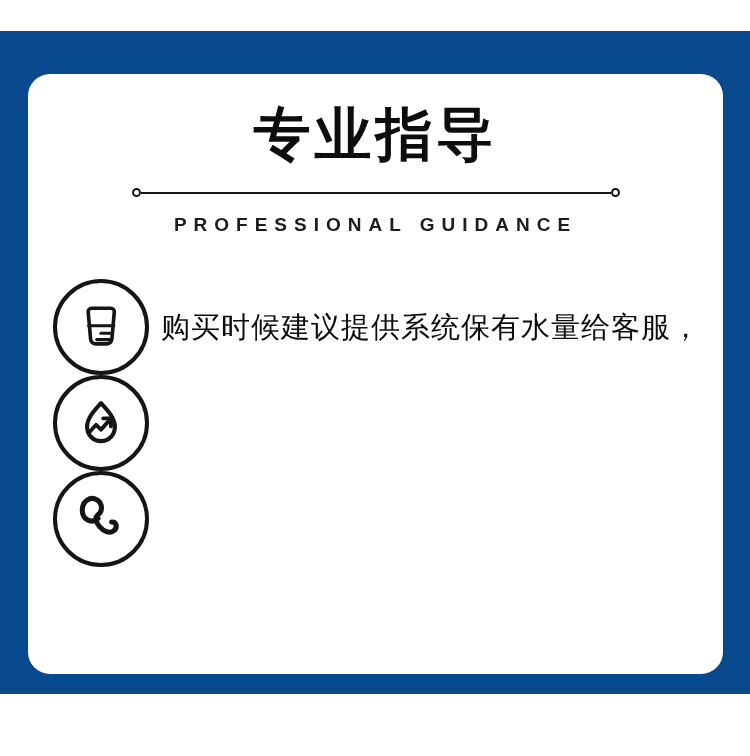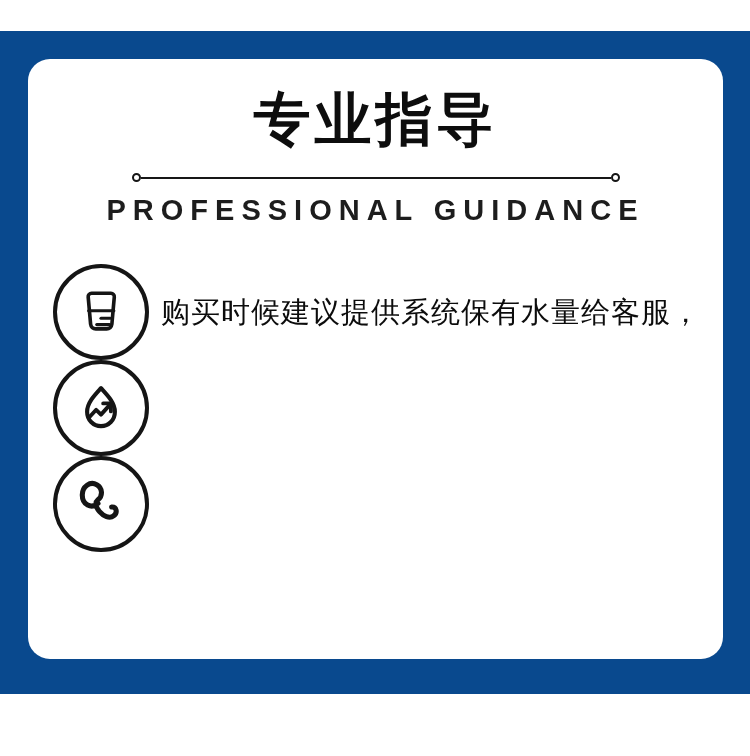--- a/index.html
+++ b/index.html
@@ -1,27 +1,27 @@
 <!DOCTYPE html>
 <html><head>
 <meta charset="utf-8">
 <style>
   * { margin:0; padding:0; box-sizing:border-box; }
   html,body { width:750px; height:756px; background:#ffffff; font-family:"Liberation Sans","DejaVu Sans",sans-serif; }
   .page { position:relative; width:750px; height:756px; background:#ffffff; overflow:hidden; }
   .blue-banner { position:absolute; left:0; top:31px; width:750px; height:663px; background:#09498e; }
-  .card { position:absolute; left:28px; top:59px; width:695px; height:600px; background:#ffffff; border-radius:22px; }
+  .card { position:absolute; left:28px; top:74px; width:695px; height:600px; background:#ffffff; border-radius:22px; }
 
   .title { padding-top:26px; text-align:center; font-size:57px; line-height:68px; font-weight:900; letter-spacing:4px; color:#0d0d0d; }
 
   .divider { margin:20px auto 0; width:488px; height:9px; display:flex; align-items:center; }
   .divider .dot { width:9px; height:9px; border:2px solid #161616; border-radius:50%; background:#ffffff; flex:none; }
   .divider .line { flex:1; height:2px; background:#161616; }
 
-  .subtitle { margin-top:12px; text-align:center; font-size:29px; line-height:32px; font-weight:600; letter-spacing:7px; color:#1d1d1d; }
+  .subtitle { margin-top:12px; text-align:center; font-size:19px; line-height:32px; font-weight:600; letter-spacing:7px; color:#1d1d1d; }
 
   .items { margin-top:38px; padding-left:25px; display:flex; flex-direction:column; }
   .item { display:flex; align-items:center; }
   .icon-circle { width:96px; height:96px; border:4px solid #151515; border-radius:50%; flex:none; display:flex; align-items:center; justify-content:center; background:#ffffff; }
   .icon-circle svg { display:block; }
   .item-text { margin-left:12px; font-size:29px; line-height:44px; letter-spacing:1px; color:#0c0c0c; }
 </style>
 </head>
 <body>
 

